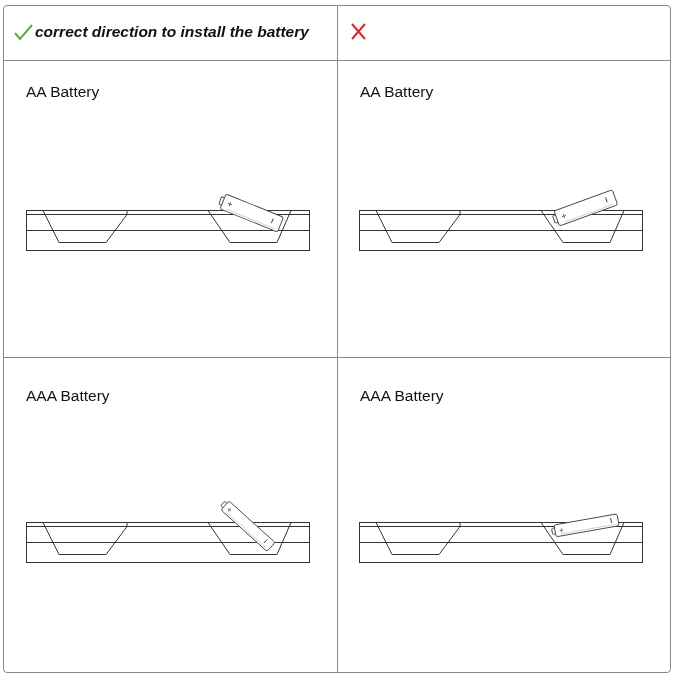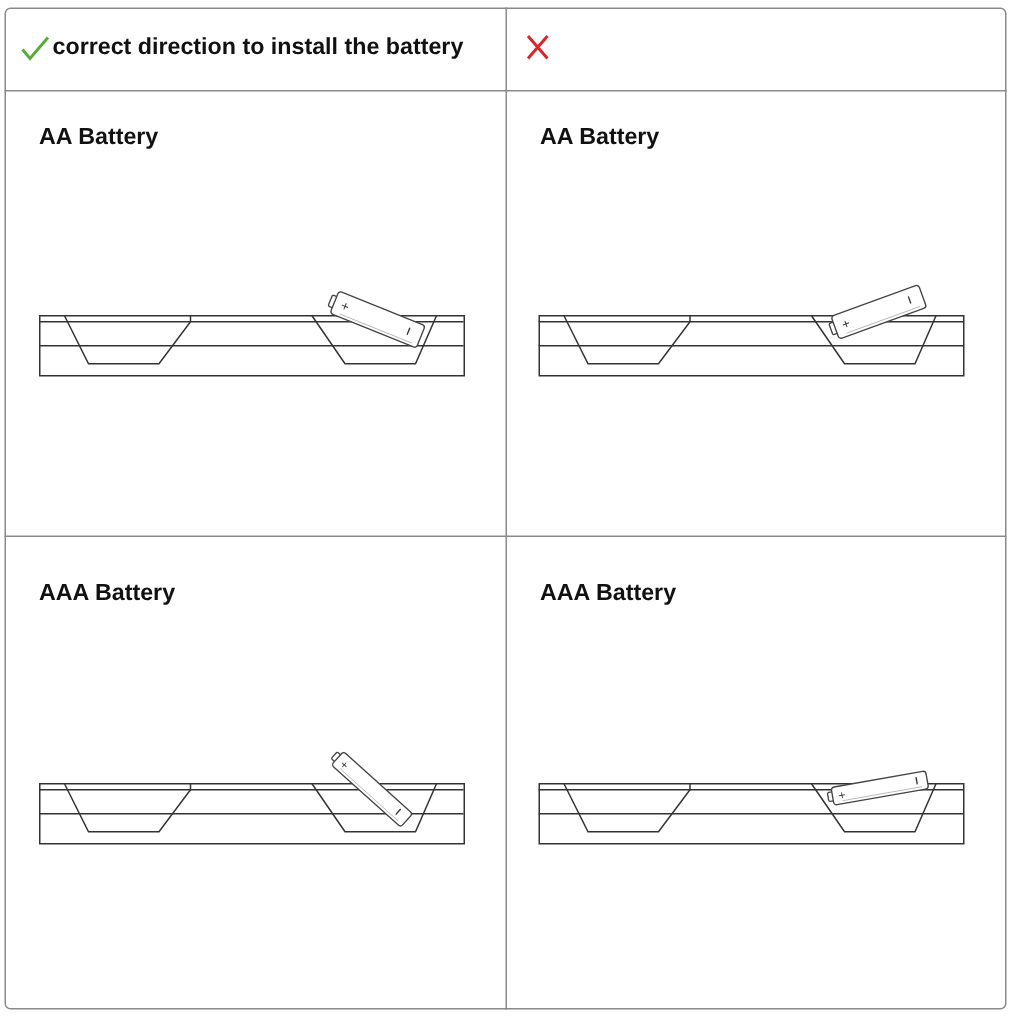--- a/index.html
+++ b/index.html
@@ -3,23 +3,23 @@
   <meta charset="utf-8">
   <style>
     html, body { margin: 0; padding: 0; background: #ffffff; }
     body { width: 679px; height: 679px; position: relative; overflow: hidden;
            font-family: "Liberation Sans", "DejaVu Sans", sans-serif; color: #111; }
     .frame { position: absolute; left: 3px; top: 5px; width: 668px; height: 668px;
              border: 1px solid #8a8a8a; border-radius: 4px; box-sizing: border-box; background: #fff; }
     .vline { position: absolute; left: 337px; top: 5px; width: 1px; height: 668px; background: #8a8a8a; }
     .hline { position: absolute; left: 3px; width: 668px; height: 1px; background: #8a8a8a; }
     .hdr { position: absolute; top: 22px; font-weight: bold; font-size: 15.5px; white-space: nowrap;
-           display: flex; align-items: center; }
+           display: flex; align-items: center; font-style: italic; }
     .hdr .icon { display: inline-block; width: 20px; height: 20px; margin-right: 2px; }
-    .label { position: absolute; font-weight: bold; font-size: 15.5px; white-space: nowrap; }
+    .label { position: absolute; font-weight: normal; font-size: 15.5px; white-space: nowrap; }
     .diagram { position: absolute; }
     svg { display: block; overflow: visible; }
   </style>
 </head>
 <body>
 
 <div class="frame"></div>
 <div class="vline"></div>
 <div class="hline" style="top:60px"></div>
 <div class="hline" style="top:357px"></div>

